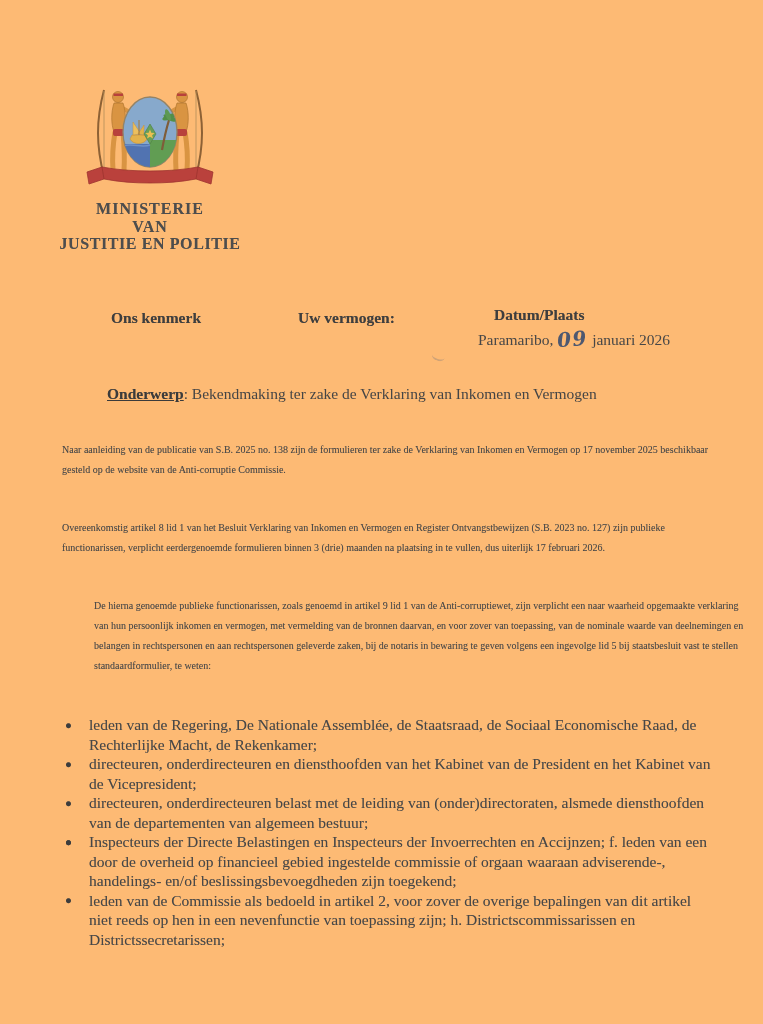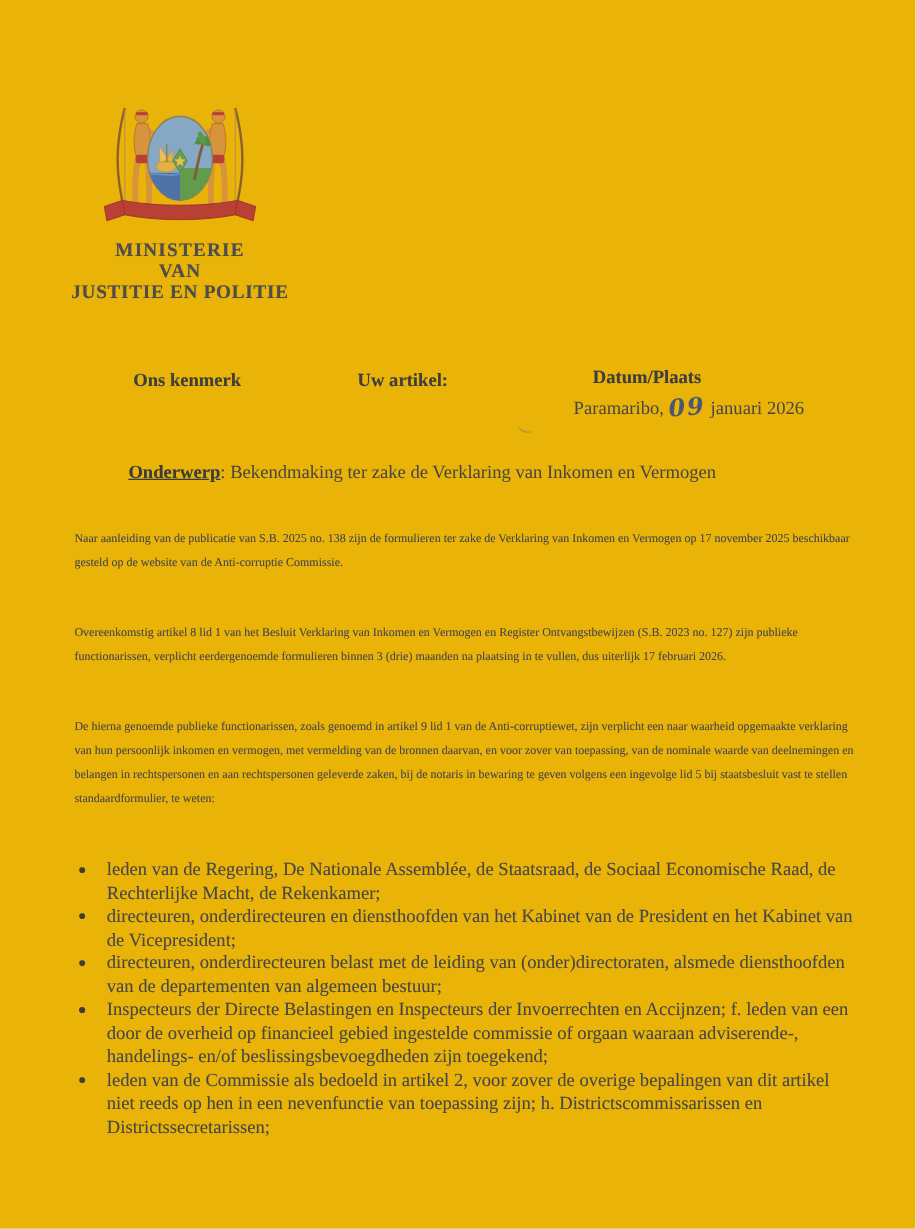--- a/index.html
+++ b/index.html
@@ -4,21 +4,21 @@
 <style>
   html, body {
     margin: 0; padding: 0;
     width: 763px; height: 1024px;
     background: #f6f4f1;
     font-family: "Liberation Serif", serif;
   }
   .page {
     position: relative;
     width: 763px; height: 1024px;
-    background: #eab308;
+    background: #fdba74;
     overflow: hidden;
     color: #434343;
     filter: blur(0.2px);
   }
   
   .emblem {
     position: absolute; left: 84px; top: 82px;
     width: 132px; height: 112px;
   }
   .emblem svg { width: 100%; height: 100%; filter: blur(0.55px) saturate(0.88); opacity: 0.93; }
@@ -71,21 +71,21 @@
   }
   
   .para {
     position: absolute; left: 62px; width: 650px;
     margin: 0;
     font-size: 10px; line-height: 20px; color: #474747;
     text-shadow: 0 0 0.4px rgba(90,90,90,0.35);
   }
   .p1 { top: 440px; }
   .p2 { top: 518px; }
-  .p3 { top: 596px; }
+  .p3 { top: 596px; margin-left: 32px; }
   .bullets {
     position: absolute; left: 62px; top: 715px; width: 652px;
     margin: 0; padding: 0; list-style: none;
     font-size: 15.5px; line-height: 19.5px; color: #474747;
     text-shadow: 0 0 0.4px rgba(90,90,90,0.35);
   }
   .bullets li { position: relative; padding-left: 27px; }
   .bullets .dot {
     position: absolute; left: 3px; top: 0.5px;
     font-size: 11.5px; color: #3c3c3c;
@@ -156,21 +156,21 @@
     </svg>
   </div>
 
   <div class="ministry">
     <div class="l1">MINISTERIE</div>
     <div class="l2">VAN</div>
     <div class="l3">JUSTITIE EN POLITIE</div>
   </div>
 
   <div class="ref-label lbl-ons">Ons kenmerk</div>
-  <div class="ref-label lbl-uw">Uw artikel:</div>
+  <div class="ref-label lbl-uw">Uw vermogen:</div>
   <div class="ref-label lbl-datum">Datum/Plaats</div>
 
   <div class="dateline">
     <span>Paramaribo,</span><span class="handwritten">09</span><span>januari 2026</span>
   </div>
   <div class="smudge"></div>
 
   <div class="subject">
     <span class="lbl">Onderwerp</span><span class="lbl-sep">: </span><span>Bekendmaking ter zake de Verklaring van Inkomen en Vermogen</span>
   </div>

